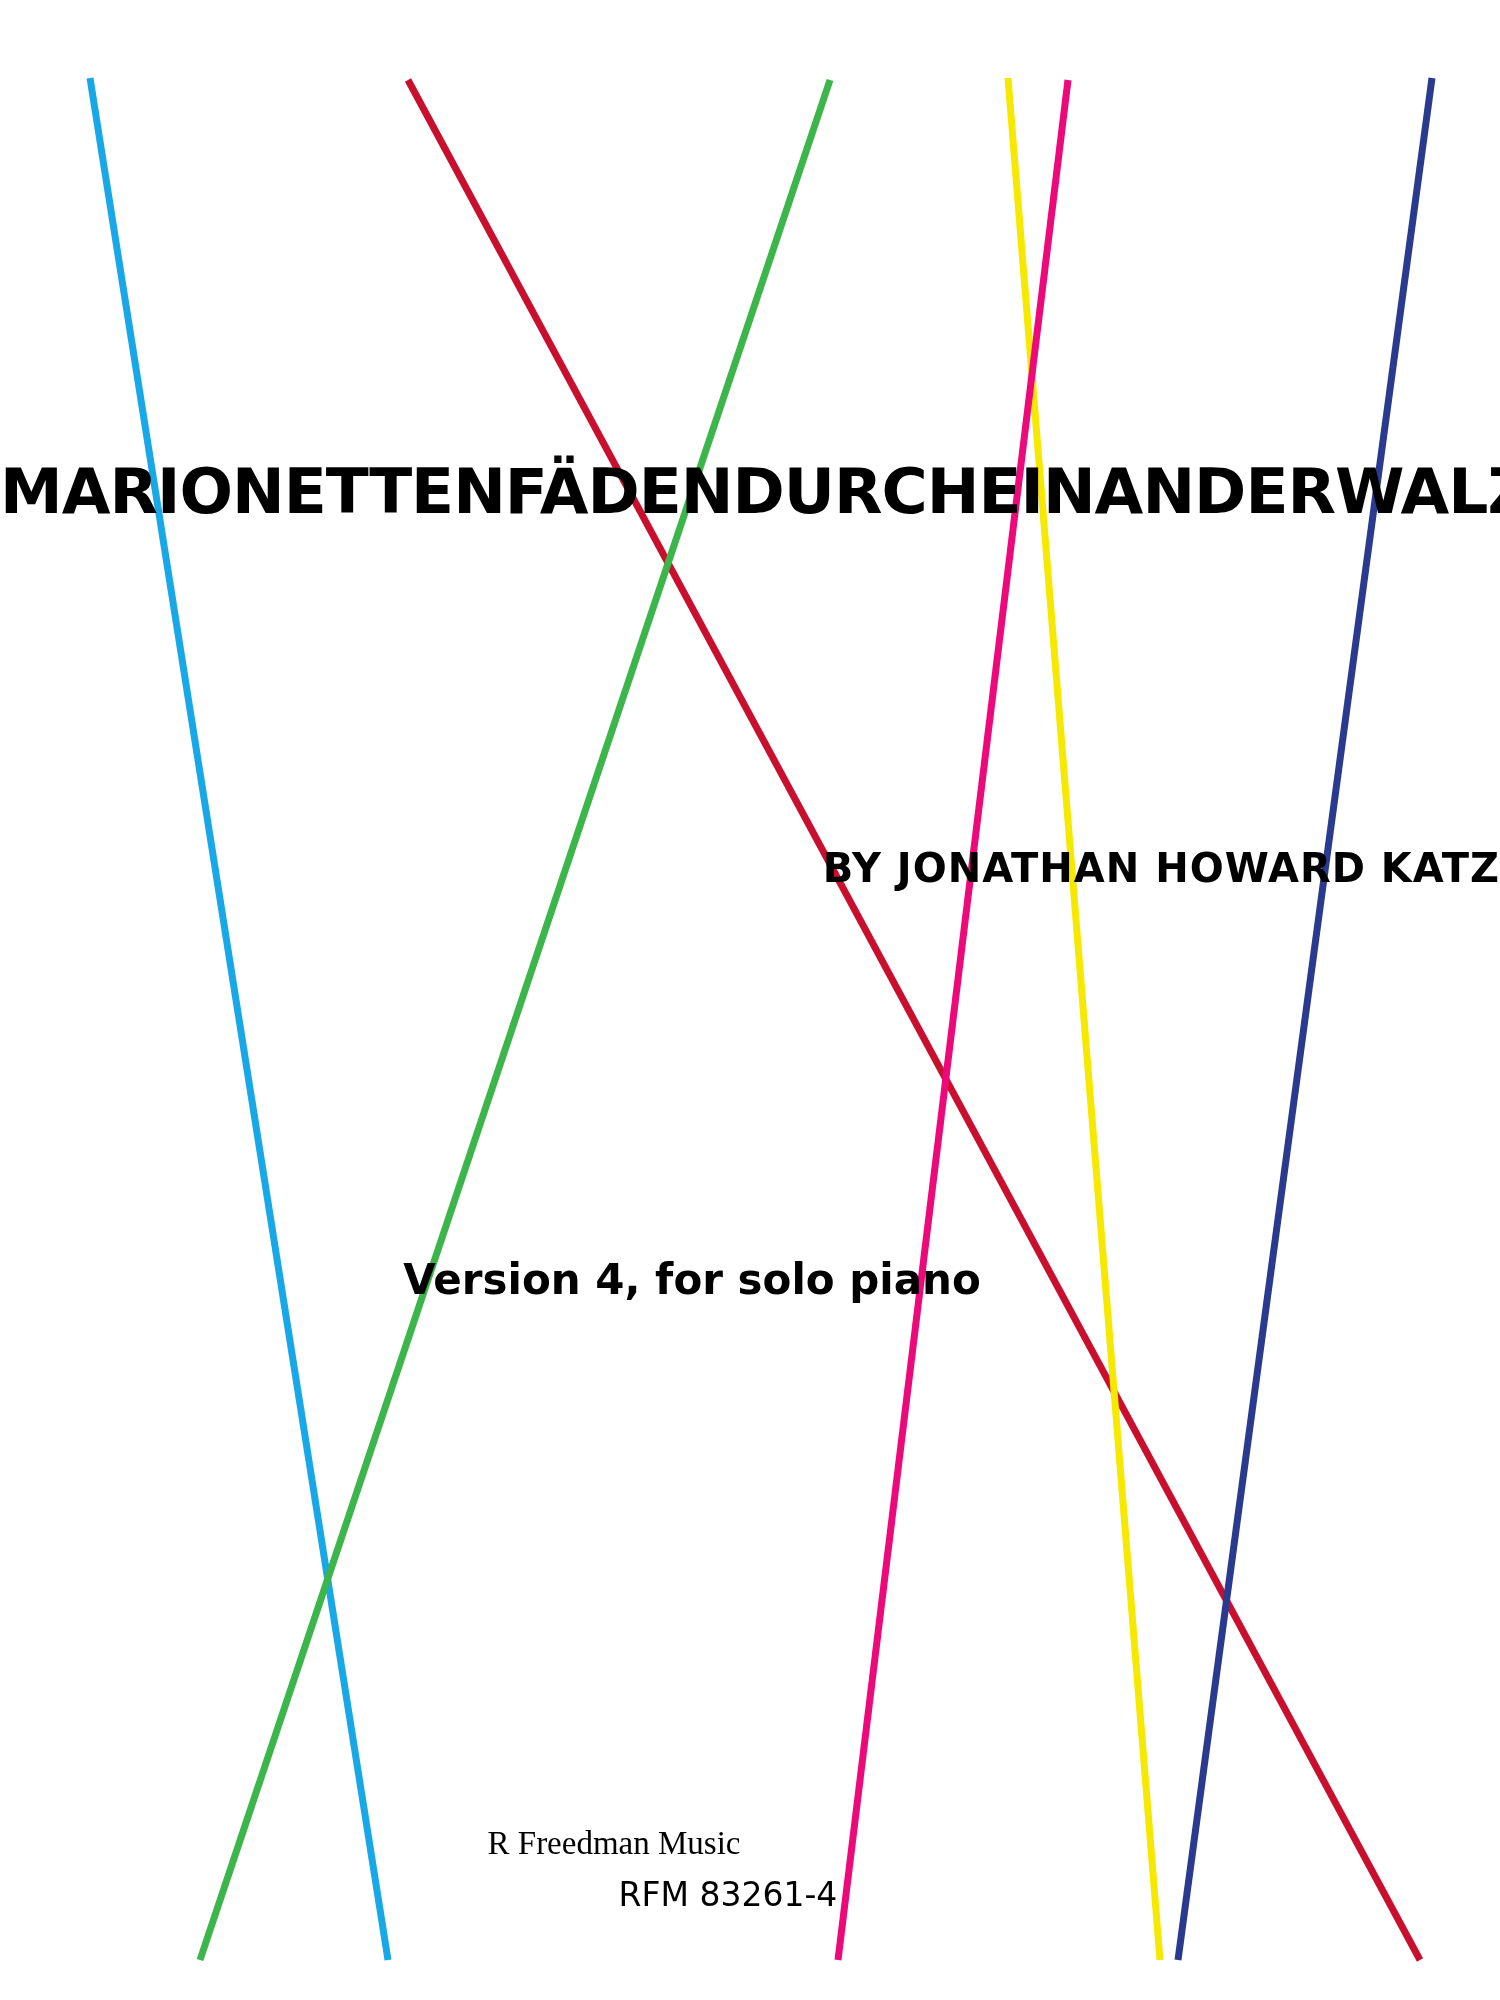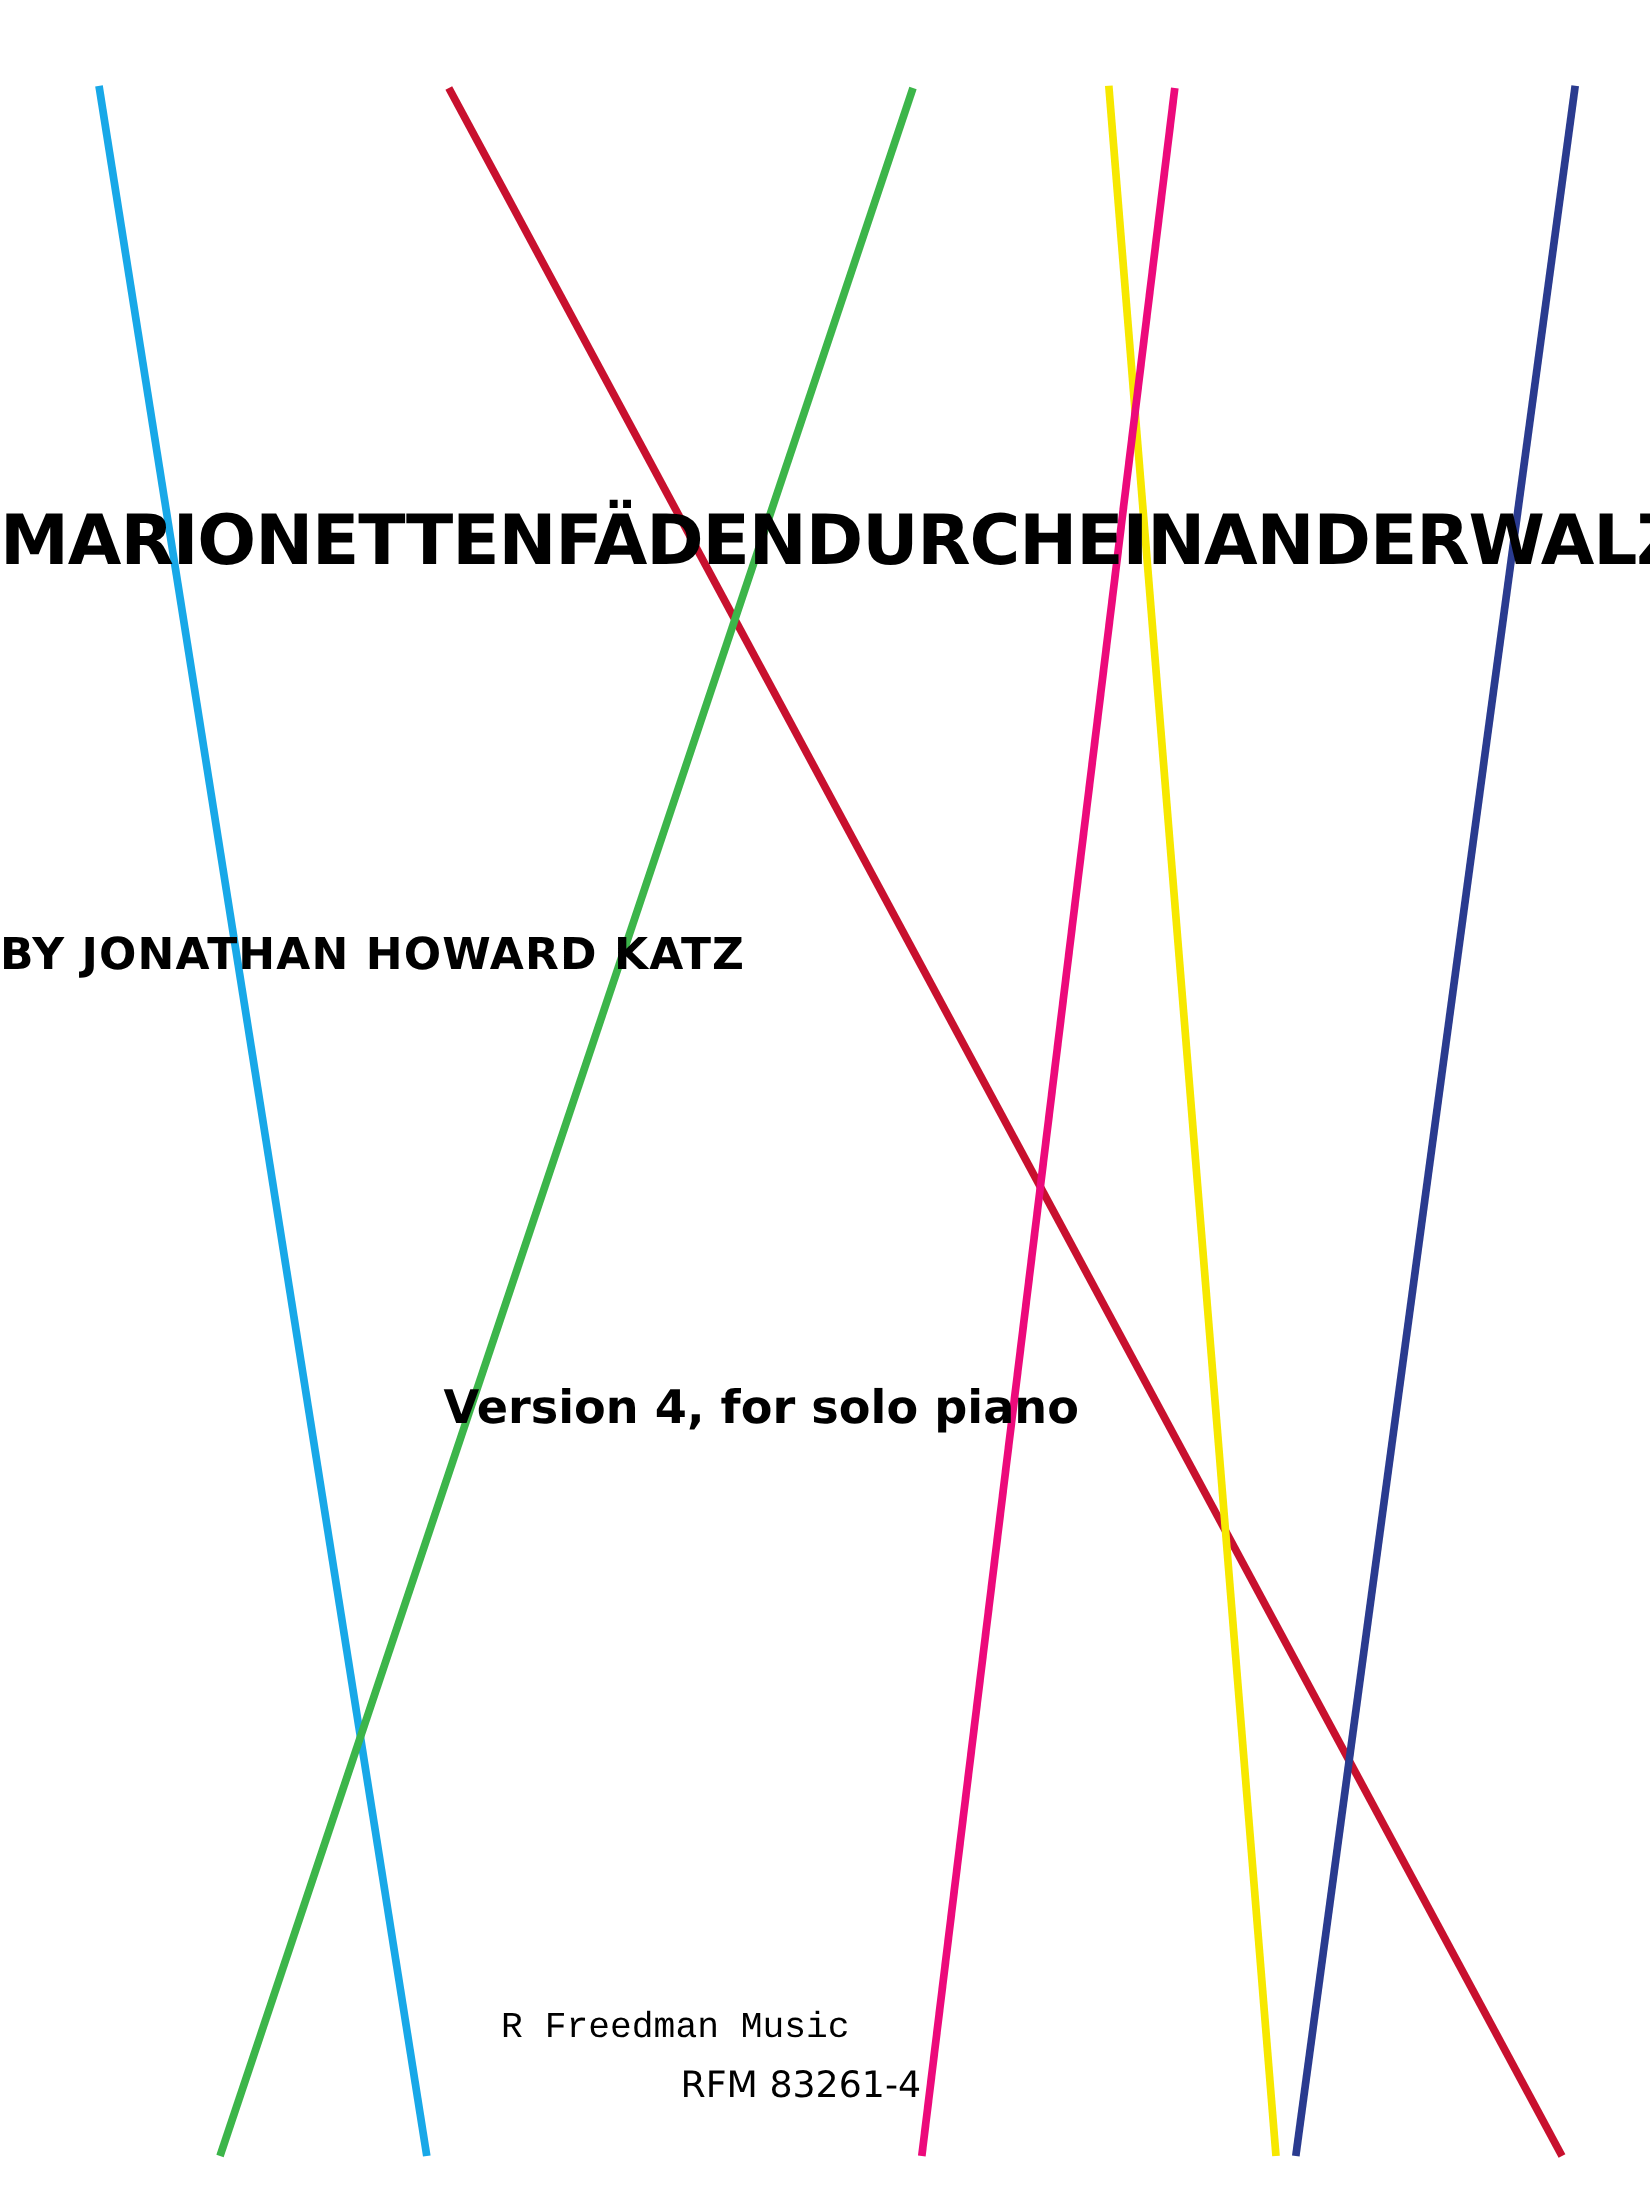--- a/index.html
+++ b/index.html
@@ -49,21 +49,21 @@
     font-size: 63px;
     letter-spacing: -1px;
     color: #000000;
     white-space: nowrap;
   }
   .byline {
     position: absolute;
     left: 0;
     top: 845px;
     width: 1500px;
-    text-align: left;
+    text-align: right;
     font-family: "DejaVu Sans", sans-serif;
     font-weight: bold;
     font-size: 40px;
     letter-spacing: 1px;
     color: #000000;
   }
   .version {
     position: absolute;
     left: 0;
     top: 1255px;
@@ -73,21 +73,21 @@
     font-weight: bold;
     font-size: 42px;
     color: #000000;
   }
   .publisher {
     position: absolute;
     left: 0;
     top: 1825px;
     width: 1228px;
     text-align: center;
-    font-family: Liberation Mono, monospace;
+    font-family: Liberation Serif, serif;
     font-weight: normal;
     font-size: 33px;
     color: #000000;
   }
   .catalog {
     position: absolute;
     left: 0;
     top: 1875px;
     width: 1456px;
     text-align: center;

